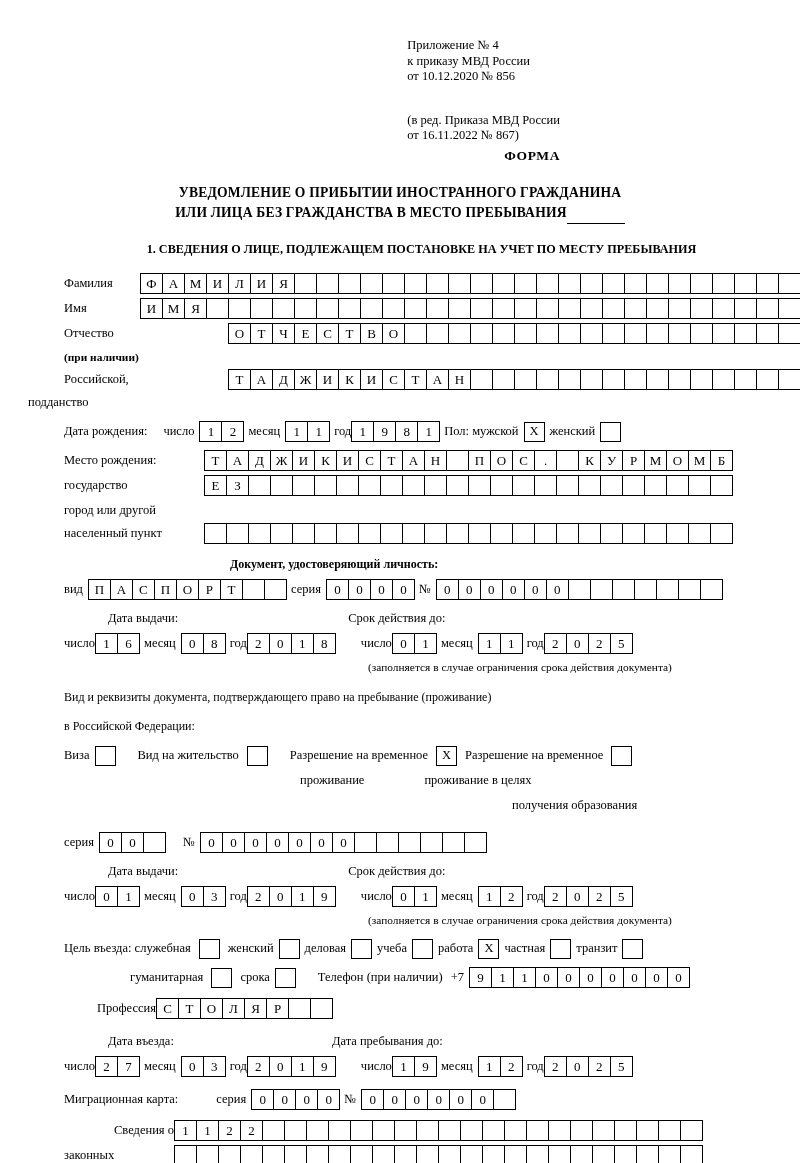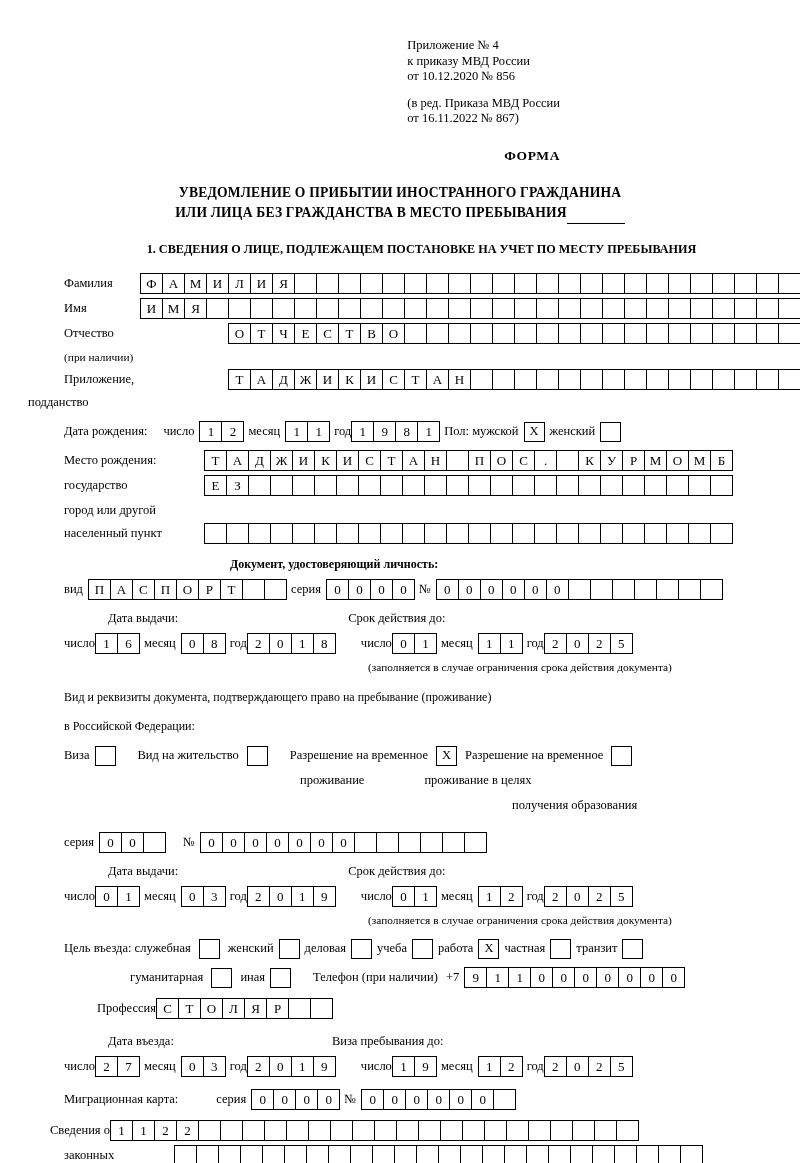--- a/index.html
+++ b/index.html
@@ -12,21 +12,21 @@
     position: relative;
     overflow: hidden;
   }
   .page { position:relative; width:652px; height:1163px; padding: 0; border-radius: 13px; }
 
   
   .hdr {
     position:absolute; top:38px; right:92px;
     font-size:12.5px; line-height:15.5px; text-align:left;
   }
-  .hdr .grp2 { margin-top:11px; }
+  .hdr .grp2 { margin-top:28px; }
   .forma {
     position:absolute; top:148px; right:92px;
     font-weight:bold; font-size:13.5px; letter-spacing:.6px;
   }
   .title {
     position:absolute; top:183px; left:0; width:800px;
     text-align:center; font-weight:bold; font-size:13.6px; line-height:20px;
     letter-spacing:.2px;
   }
   .title .ul { display:inline-block; min-width:58px; border-bottom:1px solid #000; }
@@ -189,26 +189,26 @@
           <span class="cell"></span>
           <span class="cell"></span>
           <span class="cell"></span>
           <span class="cell"></span>
           <span class="cell"></span>
           <span class="cell"></span>
           <span class="cell"></span>
           <span class="cell"></span>
         </span>
     </div>
-    <div class="row" style="padding-left:64px;height:18px;">
+    <div class="row" style="padding-left:64px;height:18px;font-weight:bold;">
       <span class="lbl small">(при наличии)</span>
     </div>
 
     <div class="row" style="padding-left:64px;">
-      <span class="lbl lbl-w110">Приложение,</span>
+      <span class="lbl lbl-w110">Российской,</span>
       <span style="width:68px;"></span>
       <span class="cells">
           <span class="cell">Т</span>
           <span class="cell">А</span>
           <span class="cell">Д</span>
           <span class="cell">Ж</span>
           <span class="cell">И</span>
           <span class="cell">К</span>
           <span class="cell">И</span>
           <span class="cell">С</span>
@@ -607,21 +607,21 @@
       <span class="lbl">транзит</span>
       <span class="gapxs"></span>
       <span class="box"></span>
     </div>
 
     <div class="row mt6" style="padding-left:130px;">
       <span class="lbl">гуманитарная</span>
       <span class="gapx"></span>
       <span class="box"></span>
       <span class="gapx"></span>
-      <span class="lbl">иная</span>
+      <span class="lbl">срока</span>
       <span class="gapxs"></span>
       <span class="box"></span>
       <span style="width:22px;"></span>
       <span class="lbl">Телефон (при наличии)</span>
       <span class="gapx"></span>
       <span class="lbl">+7</span>
       <span class="gapxs"></span>
       <span class="cells">
           <span class="cell">9</span>
           <span class="cell">1</span>
@@ -647,21 +647,21 @@
           <span class="cell">Р</span>
           <span class="cell"></span>
           <span class="cell"></span>
         </span>
     </div>
 
     <div class="row mt10">
       <span style="width:108px;"></span>
       <span class="lbl">Дата въезда:</span>
       <span style="width:158px;"></span>
-      <span class="lbl">Виза пребывания до:</span>
+      <span class="lbl">Дата пребывания до:</span>
     </div>
 
     <div class="row mt2" style="padding-left:64px;">
       <span class="lbl">число</span>
       <span class="cells">
           <span class="cell">2</span>
           <span class="cell">7</span>
         </span>
       <span class="gapxs"></span>
       <span class="lbl">месяц</span>
@@ -719,21 +719,21 @@
           <span class="cell">0</span>
           <span class="cell">0</span>
           <span class="cell">0</span>
           <span class="cell">0</span>
           <span class="cell">0</span>
           <span class="cell">0</span>
           <span class="cell"></span>
         </span>
     </div>
 
-    <div class="row mt8" style="">
+    <div class="row mt8" style="padding-left:64px;">
       <span class="lbl" style="width:110px;display:inline-block;">Сведения о</span>
       <span class="cells">
           <span class="cell">1</span>
           <span class="cell">1</span>
           <span class="cell">2</span>
           <span class="cell">2</span>
           <span class="cell"></span>
           <span class="cell"></span>
           <span class="cell"></span>
           <span class="cell"></span>

